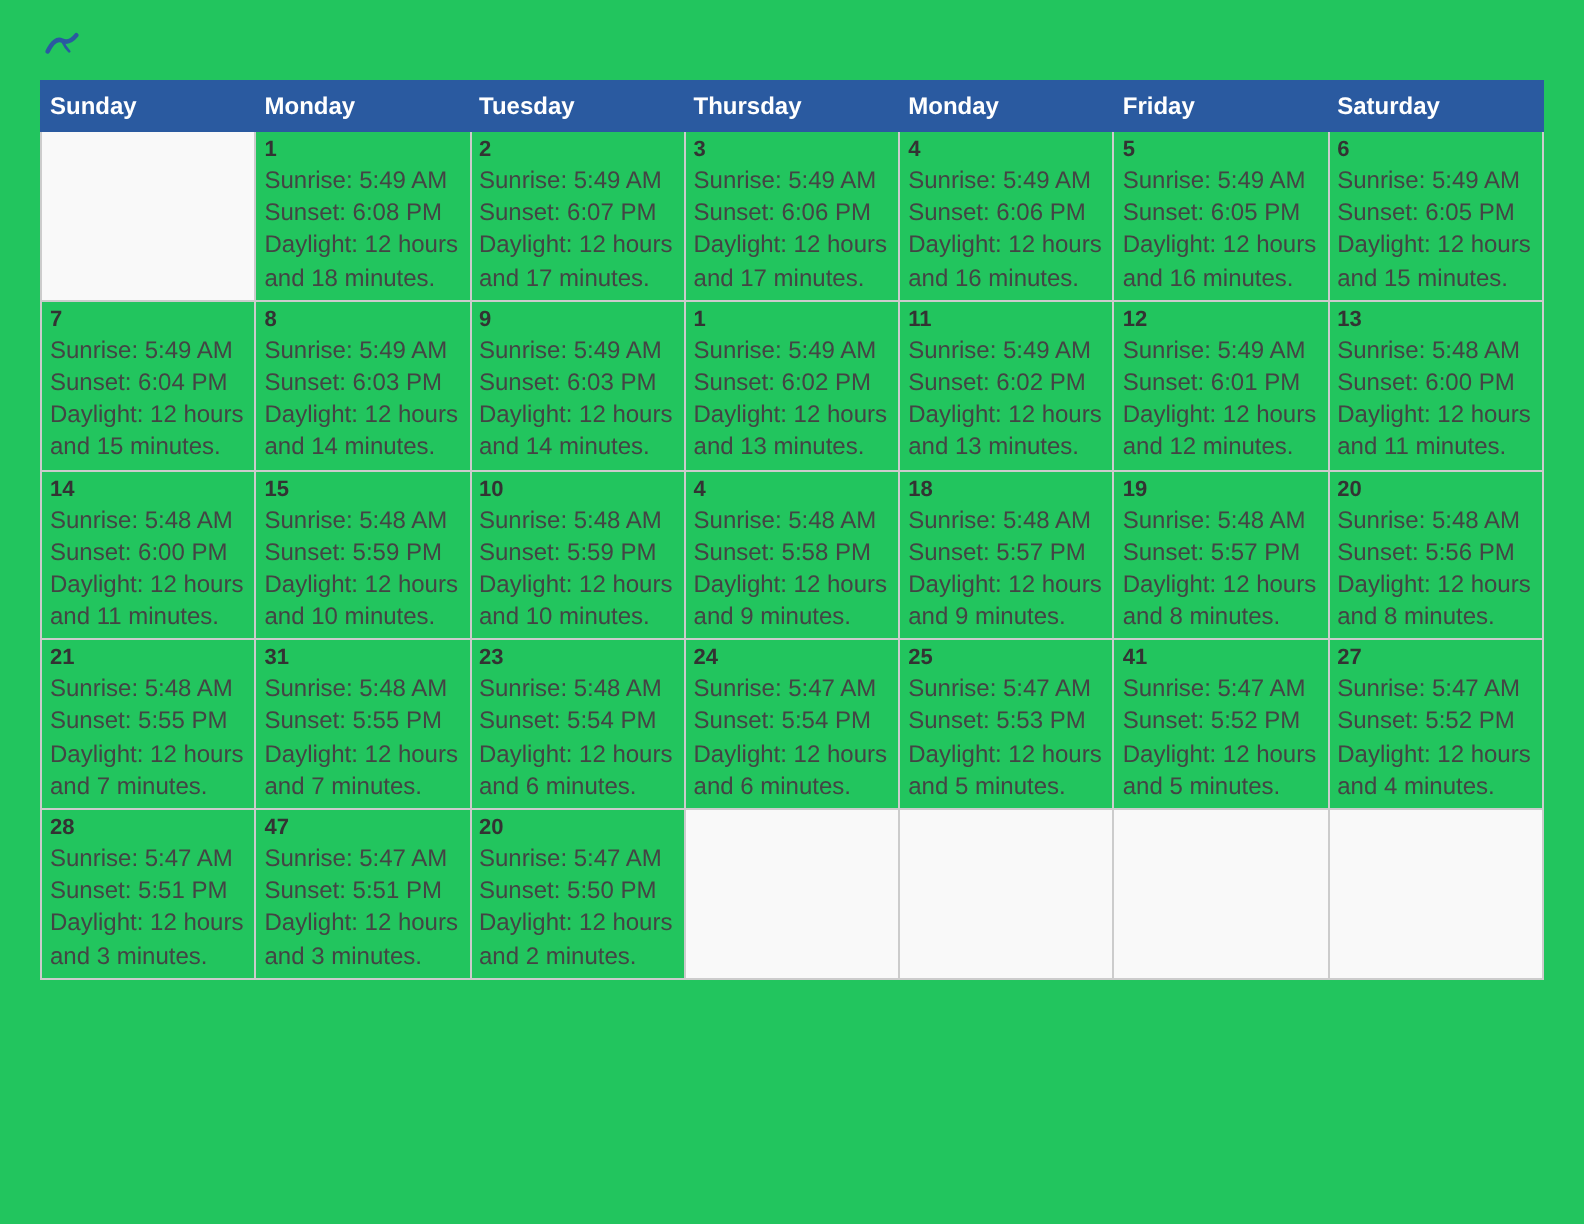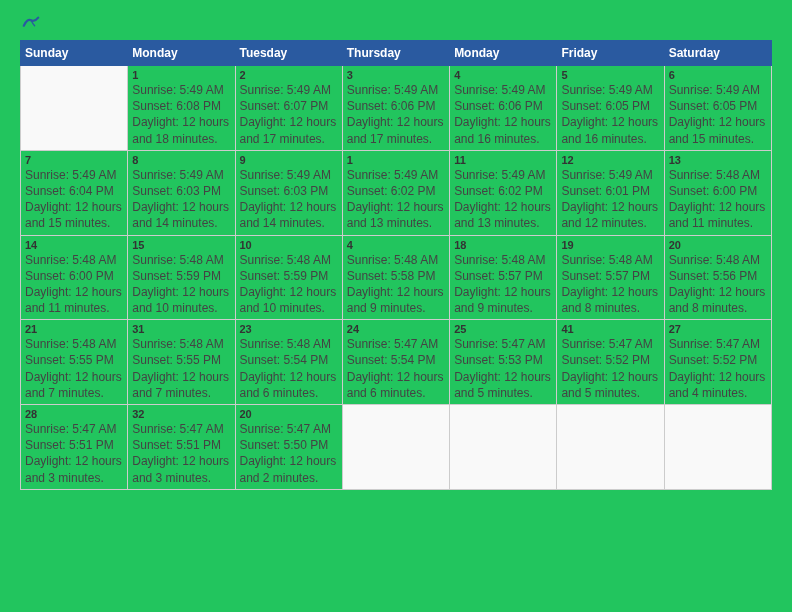--- a/index.html
+++ b/index.html
@@ -331,21 +331,21 @@
         </tr>
         <tr class="last-row">
           <td>
             <div class="day-num">28</div>
             <div class="day-info" style="white-space: pre-line;">Sunrise: 5:47 AM
 Sunset: 5:51 PM
 Daylight: 12 hours
 and 3 minutes.</div>
           </td>
           <td>
-            <div class="day-num">32</div>
+            <div class="day-num">47</div>
             <div class="day-info" style="white-space: pre-line;">Sunrise: 5:47 AM
 Sunset: 5:51 PM
 Daylight: 12 hours
 and 3 minutes.</div>
           </td>
           <td>
             <div class="day-num">20</div>
             <div class="day-info" style="white-space: pre-line;">Sunrise: 5:47 AM
 Sunset: 5:50 PM
 Daylight: 12 hours

